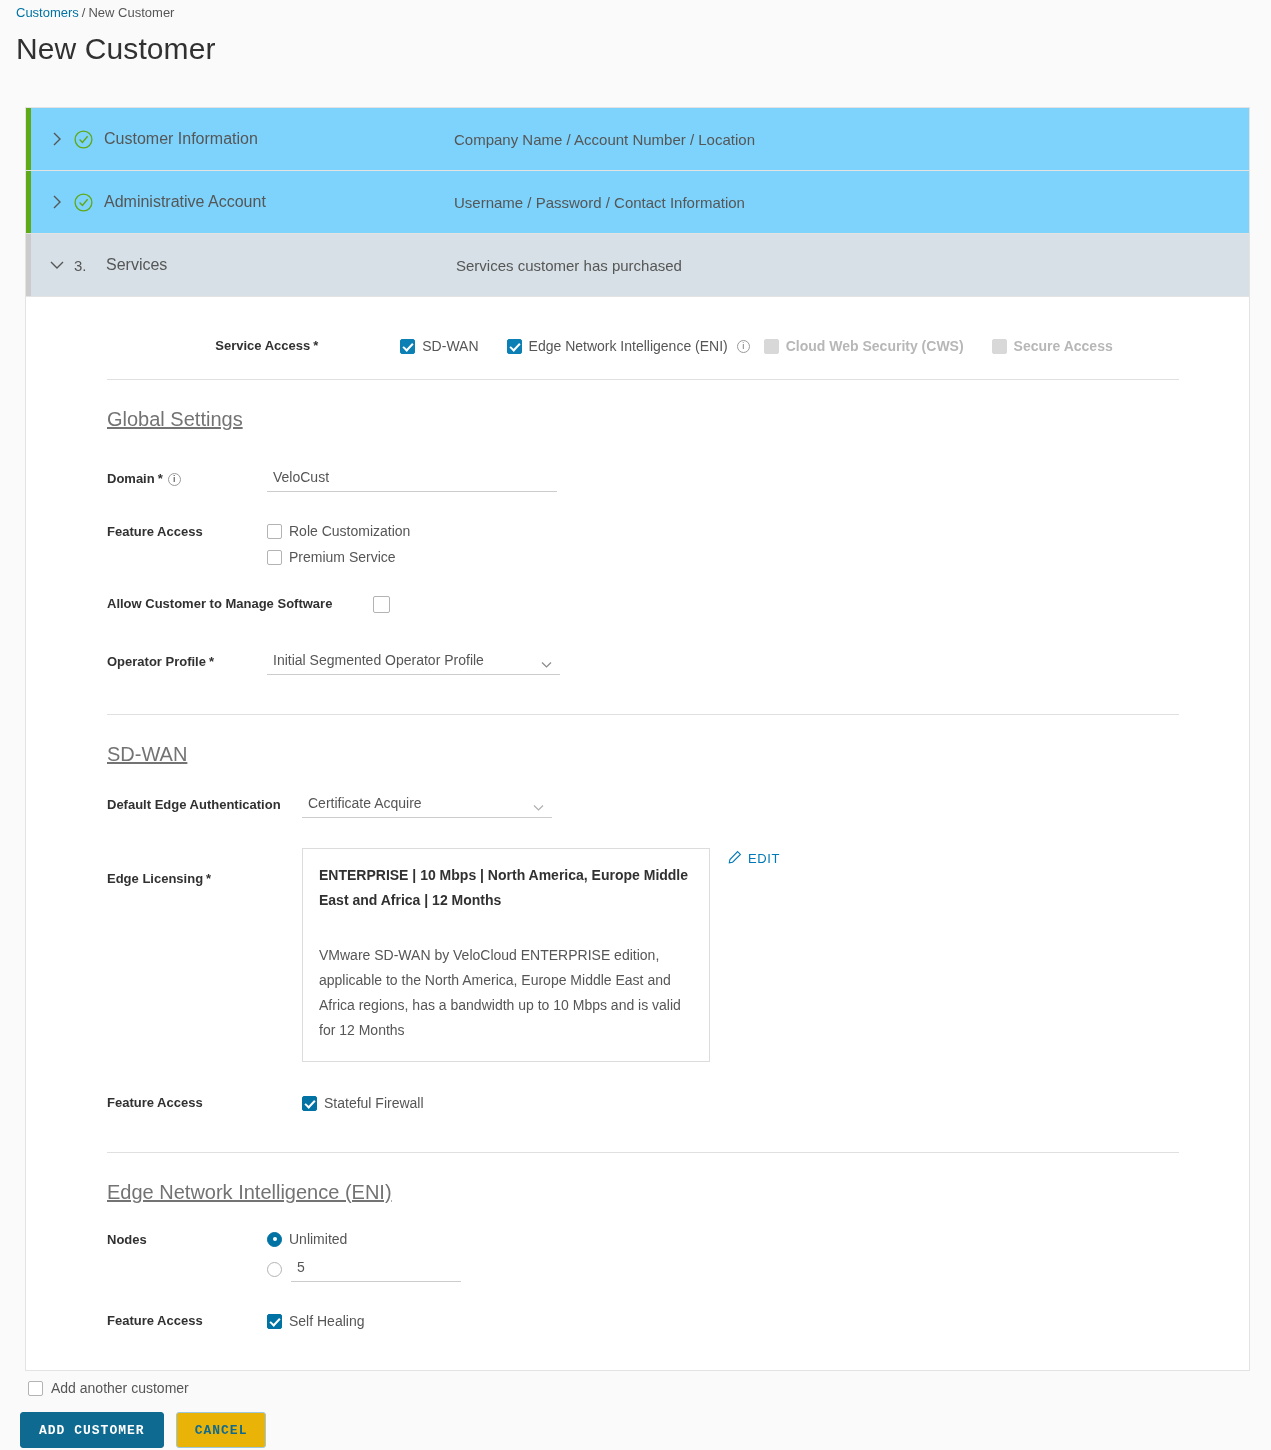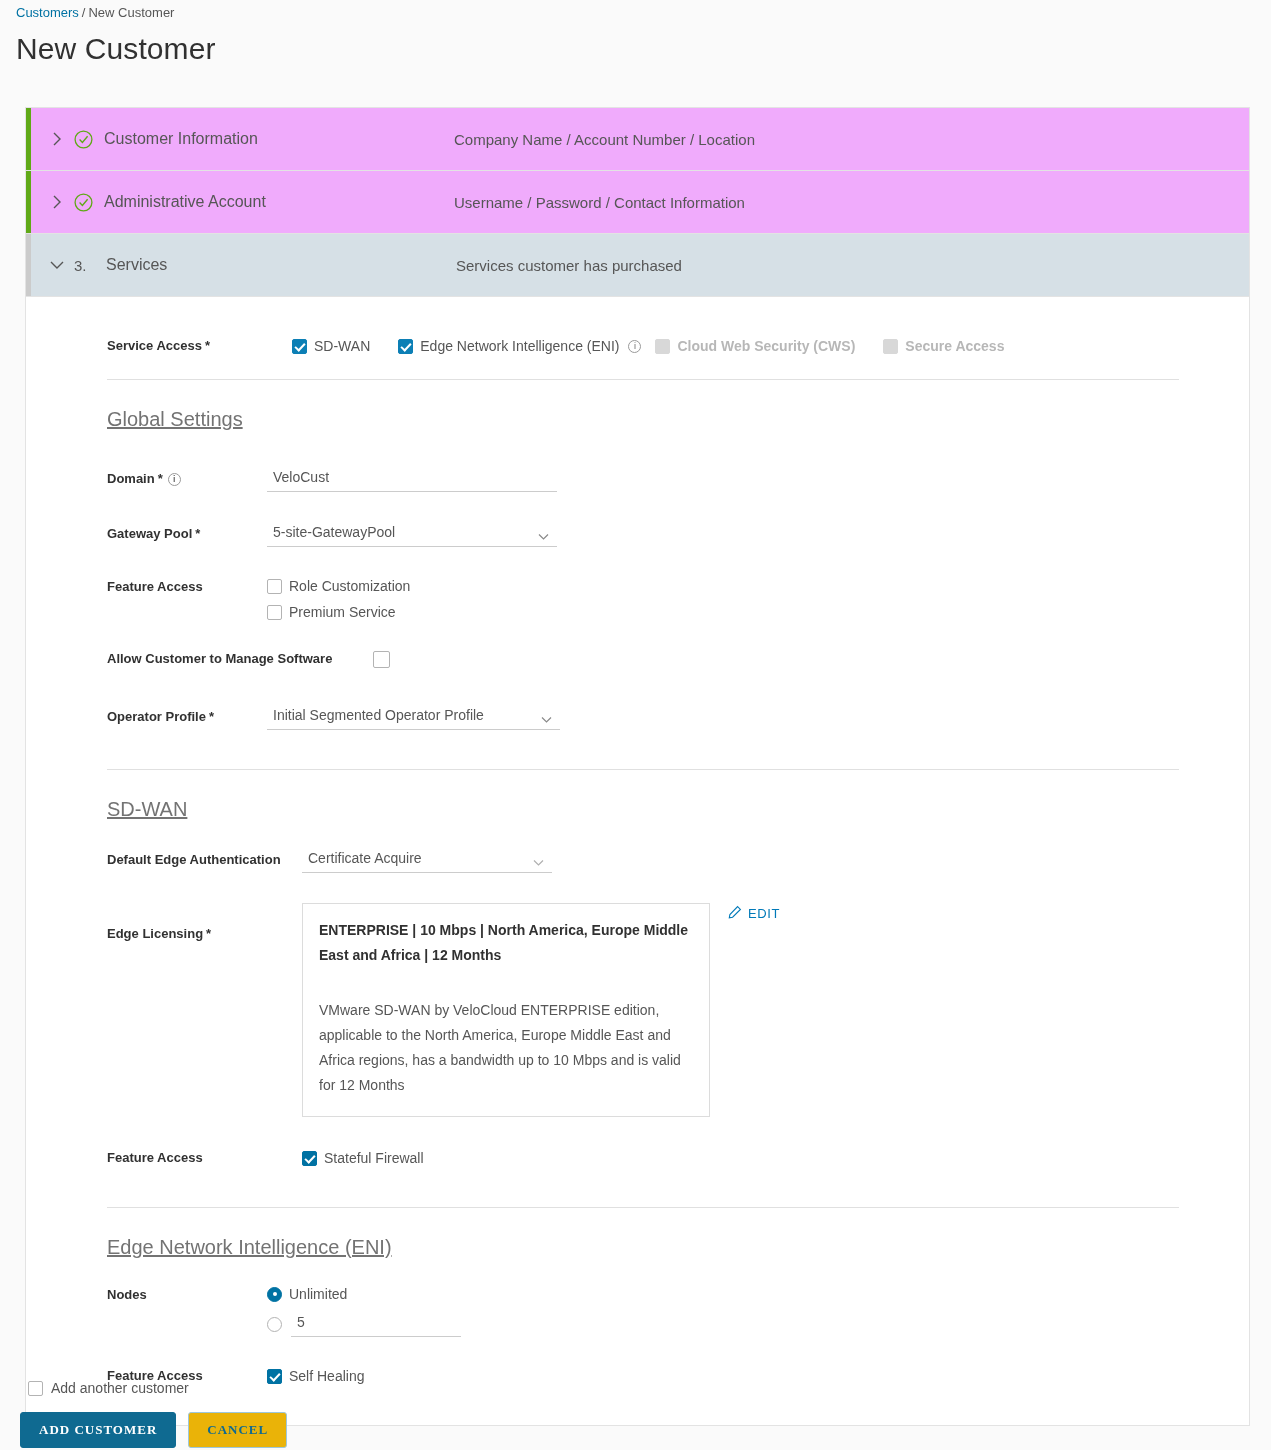--- a/index.html
+++ b/index.html
@@ -24,21 +24,21 @@
     font-size: 30px; font-weight: 400; letter-spacing: .1px; color: #313131;
   }
 
   
   .panel {
     position: absolute; left: 25px; top: 107px; width: 1225px;
     background: #fff; border: 1px solid #e3e3e3;
   }
   .acc-row {
     position: relative; display: flex; align-items: center;
-    height: 63px; background: #f0abfc; border-bottom: 1px solid #e3e3e3;
+    height: 63px; background: #7dd3fc; border-bottom: 1px solid #e3e3e3;
     cursor: pointer;
   }
   .acc-row .accent {
     position: absolute; left: 0; top: 0; bottom: 0; width: 5px; background: #60a917;
   }
   .acc-row.active { background: #d6e0e6; }
   .acc-row.active .accent { background: #cbcbcb; }
   .acc-caret {
     width: 18px; margin-left: 22px; color: #565656; font-size: 13px;
     display: flex; align-items: center; justify-content: center;
@@ -53,21 +53,21 @@
     margin-left: 6px; width: 350px; font-size: 16px; color: #565656;
   }
   .acc-desc { font-size: 15px; color: #565656; }
   .acc-body { background: #fff; padding: 0 0 40px 0; }
   .lbl {
     font-size: 13px; font-weight: 700; color: #313131;
     line-height: 18px;
   }
   .req { color: #313131; font-weight: 700; margin-left: 3px; }
 
-  .svc-row { padding: 40px 0 0 81px; display: flex; align-items: center; }
+  .svc-row { padding: 40px 0 0 81px; display: flex; align-items: center; justify-content: center; }
   .svc-row .lbl { width: 185px; }
   .cb-item { display: flex; align-items: center; margin-right: 28px; }
   .cb-item span.t { font-size: 14px; color: #565656; margin-left: 7px; }
   .cb-item.disabled span.t { color: #b7b7b7; font-weight: bold; }
 
   
   .cb {
     width: 15px; height: 15px; border-radius: 2px; flex: 0 0 auto;
     border: 1px solid #b3b3b3; background: #fff; position: relative; display:inline-block;
   }
@@ -135,21 +135,21 @@
     color: #0079b8; font-size: 13px; letter-spacing: .6px; cursor: pointer;
     margin-top: 2px;
   }
 
   
   .footer { position: absolute; left: 20px; top: 1380px; }
   .foot-cb { display: flex; align-items: center; }
   .foot-cb span { font-size: 14px; color: #565656; margin-left: 8px; }
   .btns { display: flex; margin-top: 16px; }
   .btn {
-    font-family: Liberation Serif, serif;
+    font-family: Liberation Mono, monospace;
     font-size: 13px; letter-spacing: 1px; font-weight: 600;
     height: 36px; padding: 0 18px; cursor: pointer;
     display: flex; align-items: center; justify-content: center;
     border-radius: 3px;
   }
   .btn-primary { background: #0f6a91; color: #fff; border: 1px solid #0f6a91; }
   .btn-secondary {
     background: #eab308; color: #0f6a91; border: 1px solid #9dc7dc; margin-left: 12px;
   }
 </style>
@@ -239,31 +239,20 @@
 
     <div class="divider" style="margin-top:24px"></div>
 
     <div class="sec-title">Global Settings</div>
 
     <div class="frow" style="margin-top:35px">
       <div class="lbl"><span>Domain</span><span class="req">*</span><i class="info-i">i</i></div>
       <input class="underline-field" style="width: 290px;" value="VeloCust">
     </div>
 
-    <div class="frow" style="margin-top:29px">
-      <div class="lbl"><span>Gateway Pool</span><span class="req">*</span></div>
-      <div class="sel-wrap">
-        <input class="underline-field" readonly="" style="width: 290px;" value="5-site-GatewayPool">
-        <span class="caret">
-          <svg width="11" height="8" viewBox="0 0 11 8">
-              <path d="M1 1.5 L5.5 6 L10 1.5" fill="none" stroke="#8a8a8a" stroke-width="1.2"></path>
-            </svg>
-        </span>
-      </div>
-    </div>
 
     <div class="frow" style="margin-top:31px; align-items:flex-start">
       <div class="lbl">Feature Access</div>
       <div>
         <div class="cb-item" style="margin-bottom:10px">
           <span class="cb"></span>
           <span class="t">Role Customization</span>
         </div>
         <div class="cb-item">
           <span class="cb"></span>

